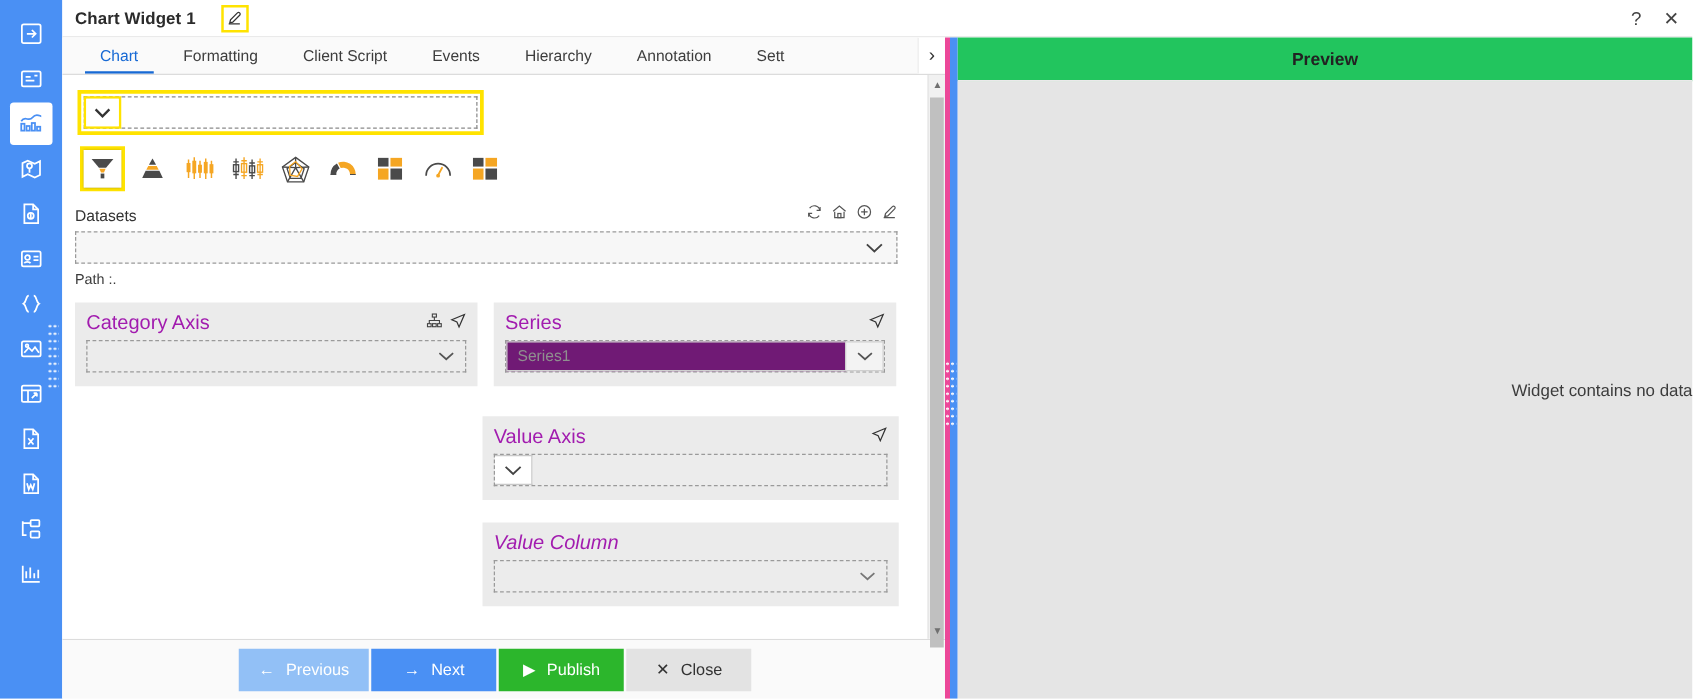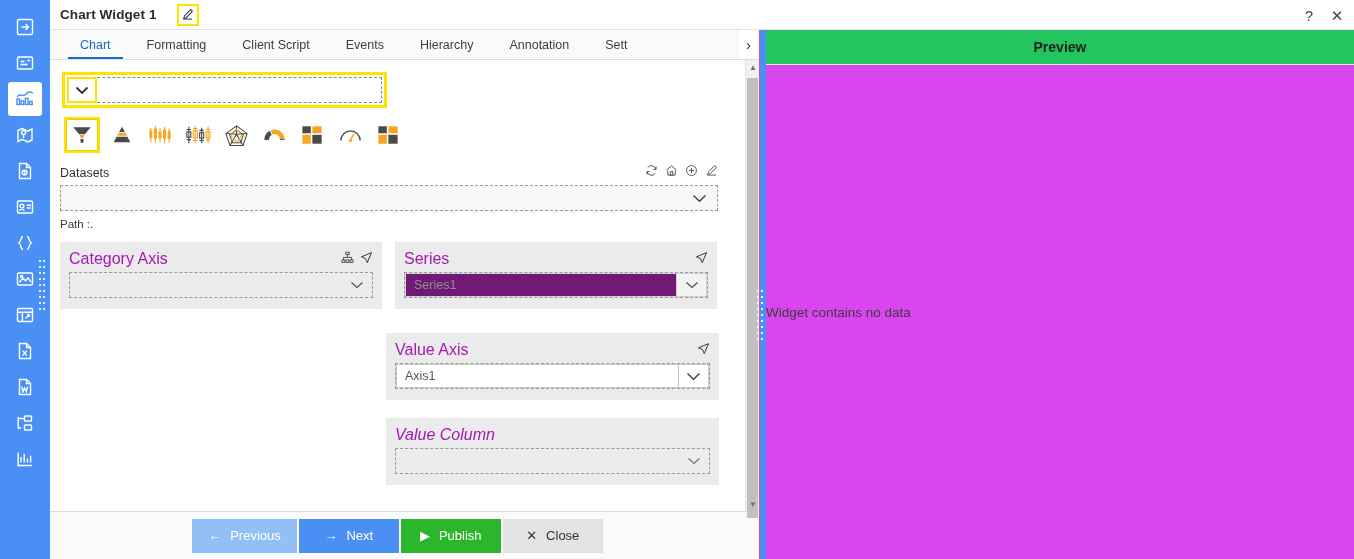--- a/index.html
+++ b/index.html
@@ -102,21 +102,21 @@
   }
 
   
   #editor {
     width: 710px;
     flex: 0 0 710px;
     display: flex;
     flex-direction: column;
     background: #ffffff;
     position: relative;
-    border-right: 1px solid #ec4899;
+    border-right: 4px solid #ec4899;
   }
 
   
   #tabs {
     height: 30px; flex: 0 0 30px;
     display: flex;
     align-items: stretch;
     background: #fafafa;
     border-bottom: 1px solid #dcdcdc;
     padding-left: 12px;
@@ -385,22 +385,22 @@
     height: 35px; flex: 0 0 35px;
     background: #22c55e;
     display: flex; align-items: center; justify-content: center;
     font-size: 14px;
     font-weight: bold;
     color: #222;
     border-bottom: 1px solid #eaeaea;
   }
   #preview-body {
     flex: 1 1 auto;
-    display: flex; align-items: center; justify-content: flex-start;
-    background: #d946ef;
+    display: flex; align-items: center; justify-content: flex-end;
+    background: #e5e5e5;
   }
   #preview-msg {
     font-size: 13.5px;
     color: #3c3c3c;
   }
 
   svg { shape-rendering: geometricPrecision; }
 </style>
 </head>
 <body>
@@ -778,21 +778,20 @@
                 <span class="panel-title">Value Axis</span>
                 <span class="panel-icons">
                   <span>
                     <svg width="13" height="13" viewBox="0 0 16 16" fill="none" stroke="#333" stroke-width="1.2">
                       <path d="M14.2 2L1.8 7.2l5 2.1 2.1 5z"></path>
                     </svg>
                   </span>
                 </span>
               </div>
               <div class="field">
-                <span class="fval white">Axis1</span>
                 <span class="farrow white">
                   <svg width="15" height="9" viewBox="0 0 15 9" fill="none" stroke="#444" stroke-width="1.5">
                     <path d="M1.5 1.5L7.5 7.2l6-5.7"></path>
                   </svg>
                 </span>
               </div>
             </div>
 
             <div class="panel" id="vc-panel">
               <div class="panel-head">

